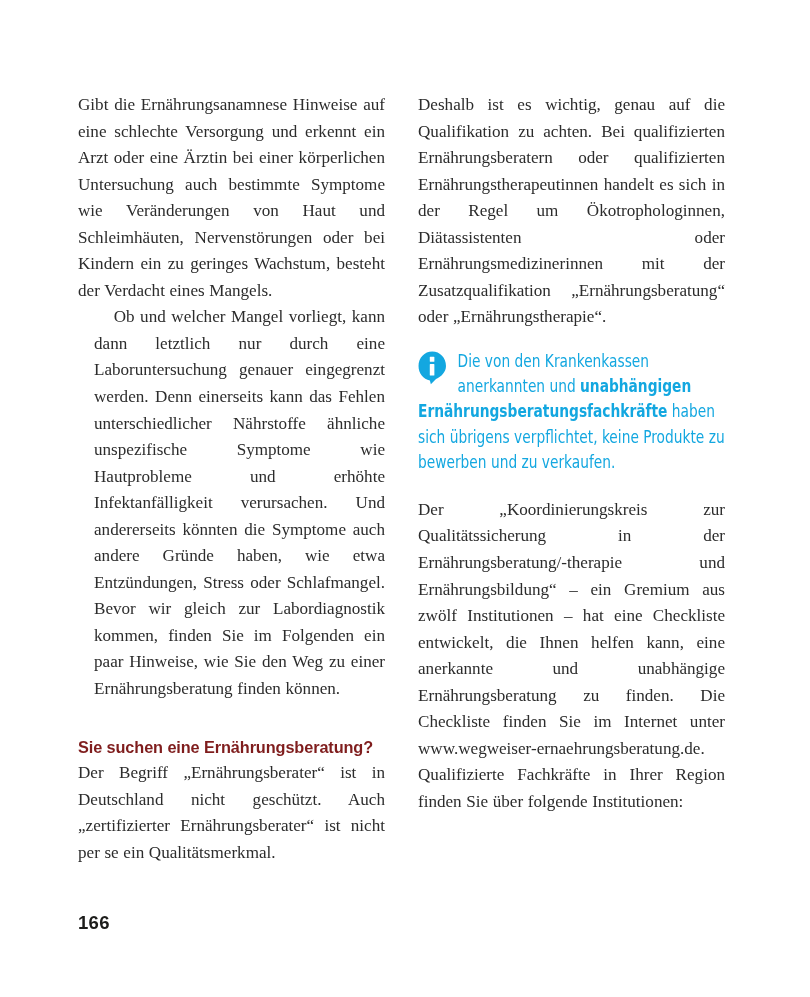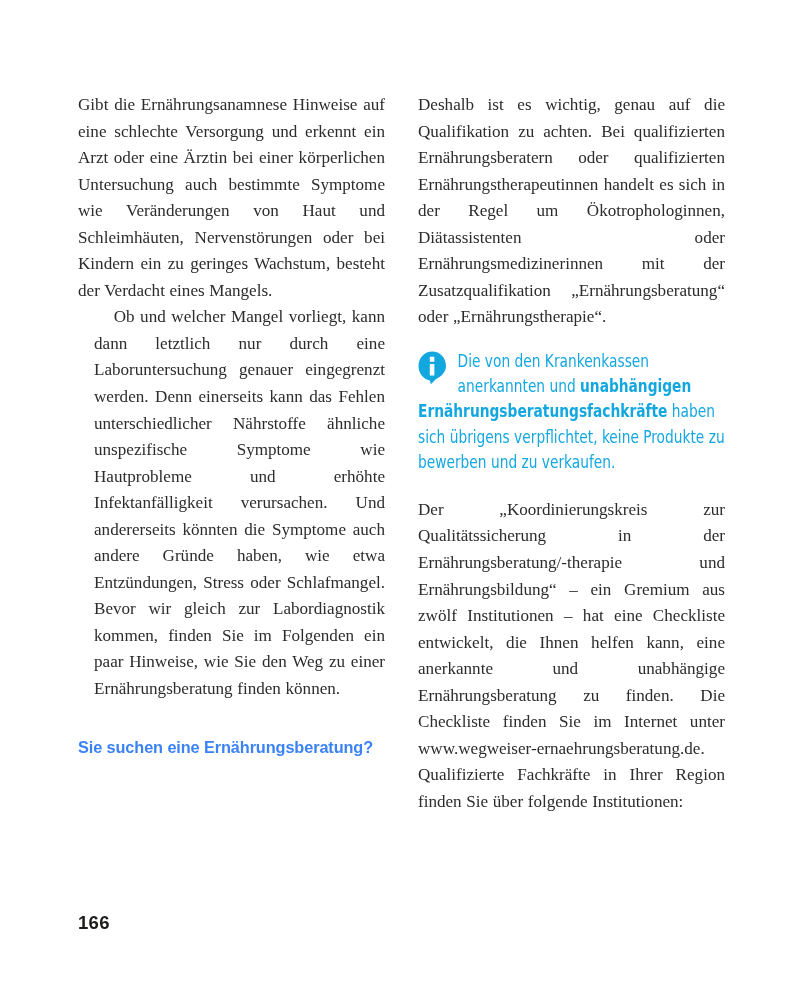--- a/index.html
+++ b/index.html
@@ -56,21 +56,21 @@
   .body-text.no-indent {
     text-indent: 0;
   }
 
   
   .section-heading {
     font-family: "Liberation Sans", "DejaVu Sans", sans-serif;
     font-size: 16.3px;
     line-height: 26.4px;
     font-weight: bold;
-    color: #3b82f6;
+    color: #7f1d1d;
     margin: 0;
     text-align: left;
     letter-spacing: -0.1px;
   }
 
   .heading-gap {
     height: 31px;
   }
 
   
@@ -139,20 +139,21 @@
     <div class="column">
 
       <p class="body-text no-indent">Gibt die Ernährungsanamnese Hinweise auf eine schlechte Versorgung und erkennt ein Arzt oder eine Ärztin bei einer körperlichen Untersuchung auch bestimmte Symptome wie Veränderungen von Haut und Schleimhäuten, Nervenstörungen oder bei Kindern ein zu geringes Wachstum, besteht der Verdacht eines Mangels.</p>
 
       <p class="body-text">Ob und welcher Mangel vorliegt, kann dann letztlich nur durch eine Laboruntersuchung genauer eingegrenzt werden. Denn einerseits kann das Fehlen unterschiedlicher Nährstoffe ähnliche unspezifische Symptome wie Hautprobleme und erhöhte Infektanfälligkeit verursachen. Und andererseits könnten die Symptome auch andere Gründe haben, wie etwa Entzündungen, Stress oder Schlafmangel. Bevor wir gleich zur Labordiagnostik kommen, finden Sie im Folgenden ein paar Hinweise, wie Sie den Weg zu einer Ernährungsberatung finden können.</p>
 
       <div class="heading-gap"></div>
 
       <h2 class="section-heading">Sie suchen eine Ernährungsberatung?</h2>
 
+      <p class="body-text no-indent">Der Begriff „Ernährungsberater“ ist in Deutschland nicht geschützt. Auch „zertifizierter Ernährungsberater“ ist nicht per se ein Qualitätsmerkmal.</p>
 
     </div>
 
     <div class="column">
 
       <p class="body-text no-indent">Deshalb ist es wichtig, genau auf die Qualifikation zu achten. Bei qualifizierten Ernährungsberatern oder qualifizierten Ernährungstherapeutinnen handelt es sich in der Regel um Ökotrophologinnen, Diätassistenten oder Ernährungsmedizinerinnen mit der Zusatzqualifikation „Ernährungsberatung“ oder „Ernährungstherapie“.</p>
 
       <div class="infobox">
         <span class="info-icon-wrap">
           <svg viewBox="0 0 34 34" xmlns="http://www.w3.org/2000/svg" aria-hidden="true">

